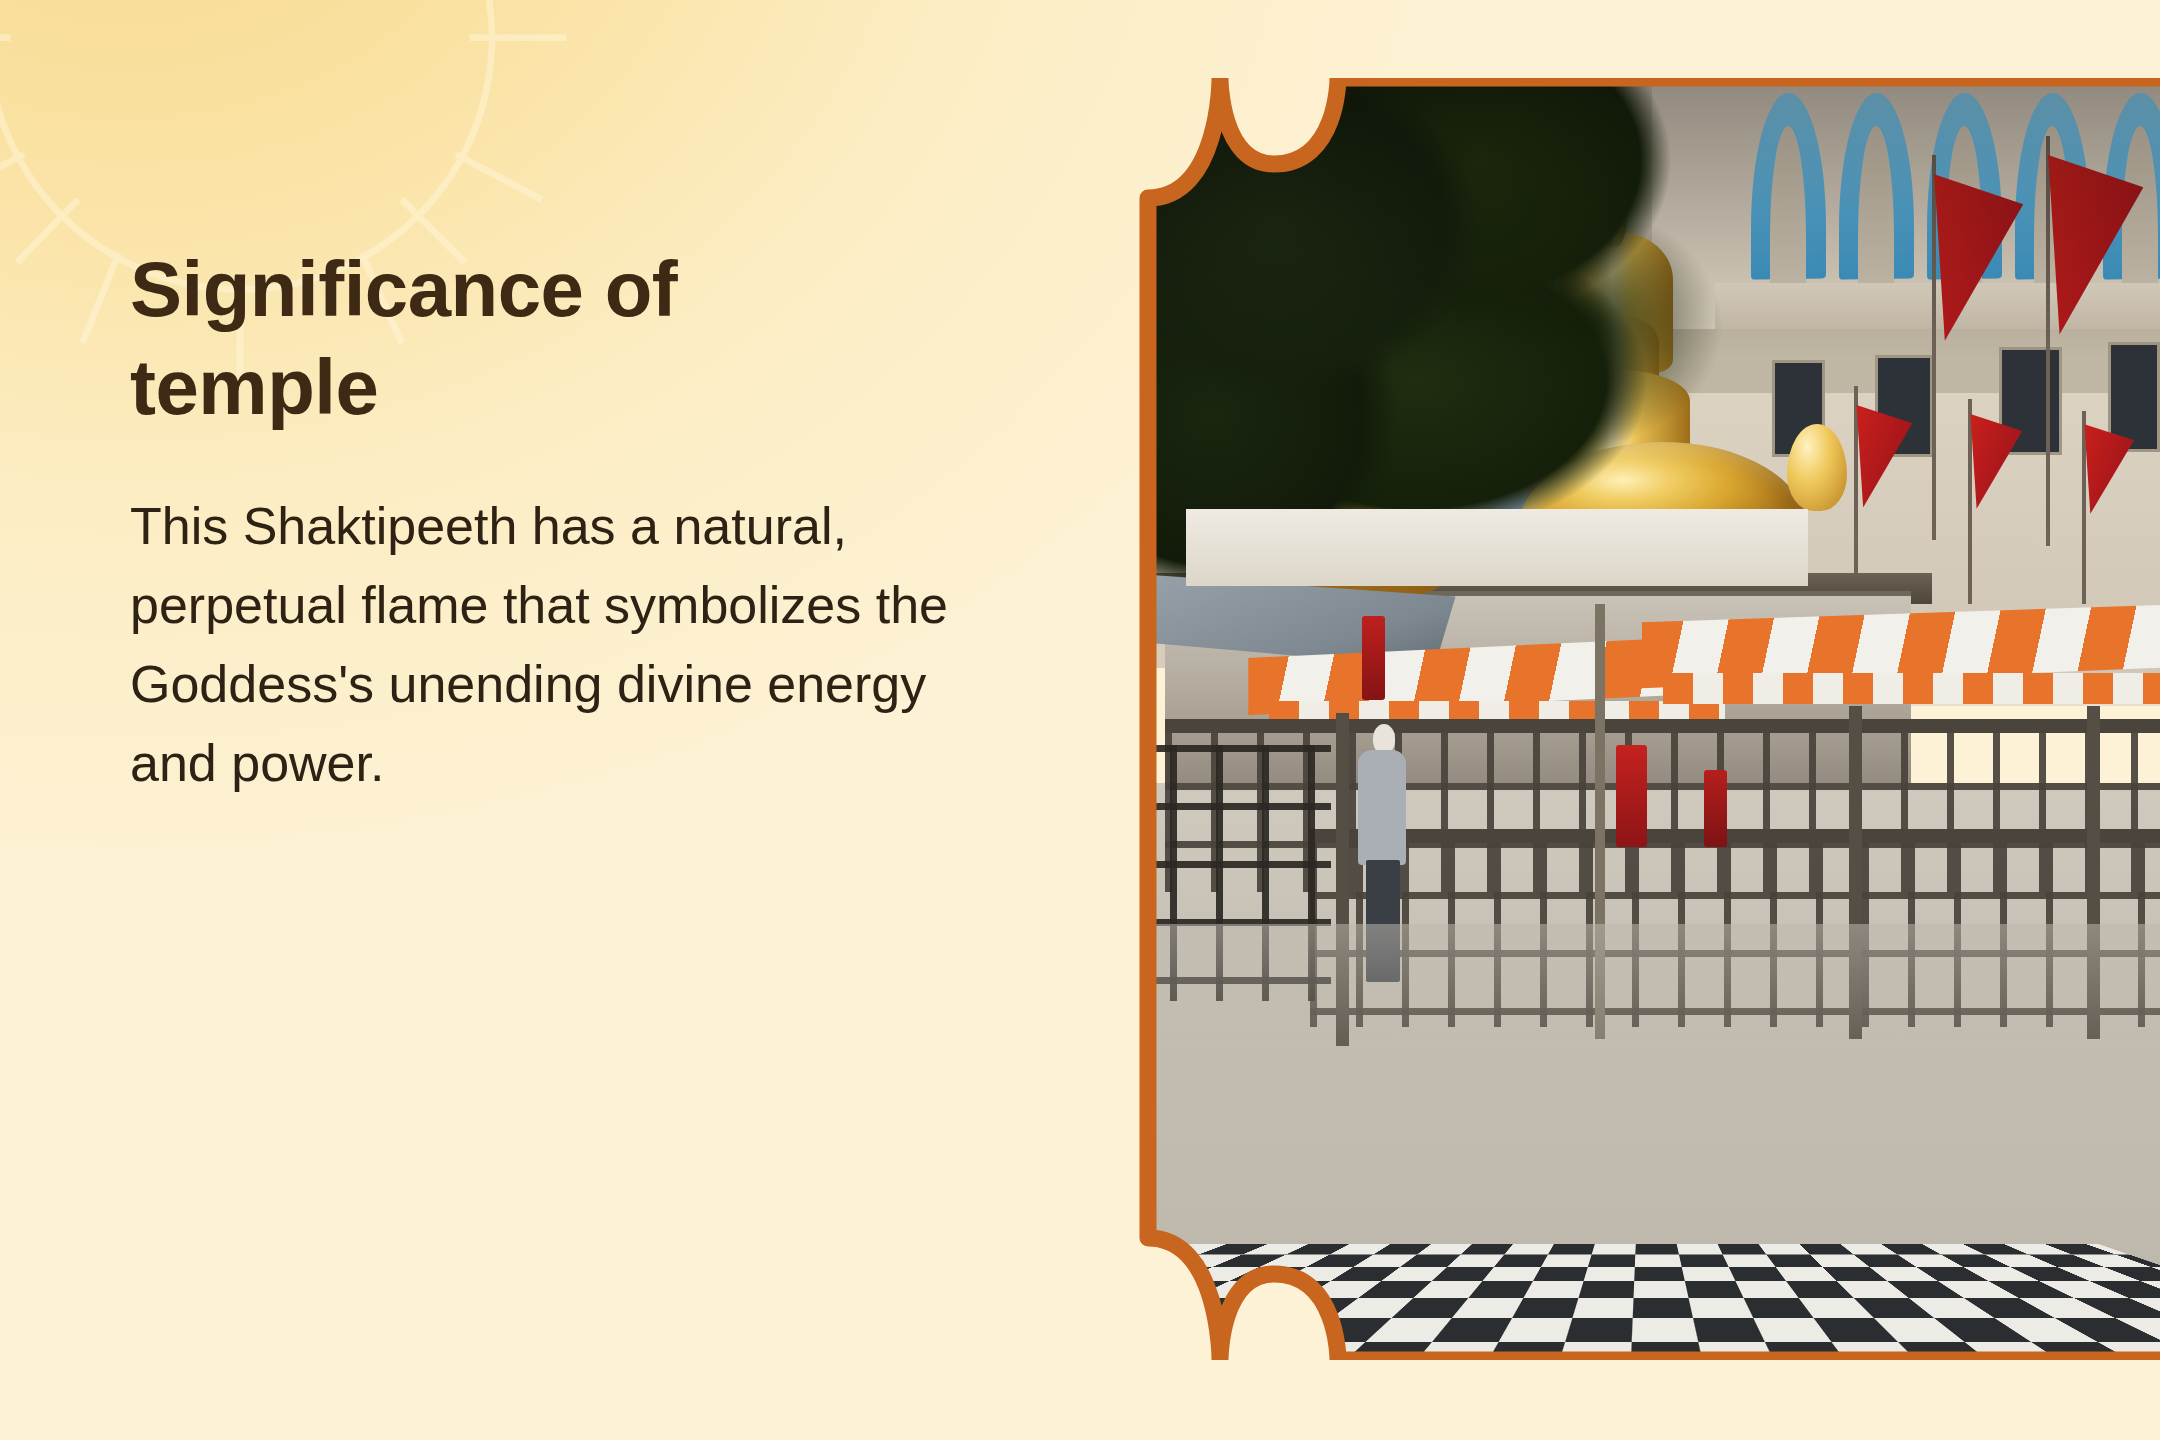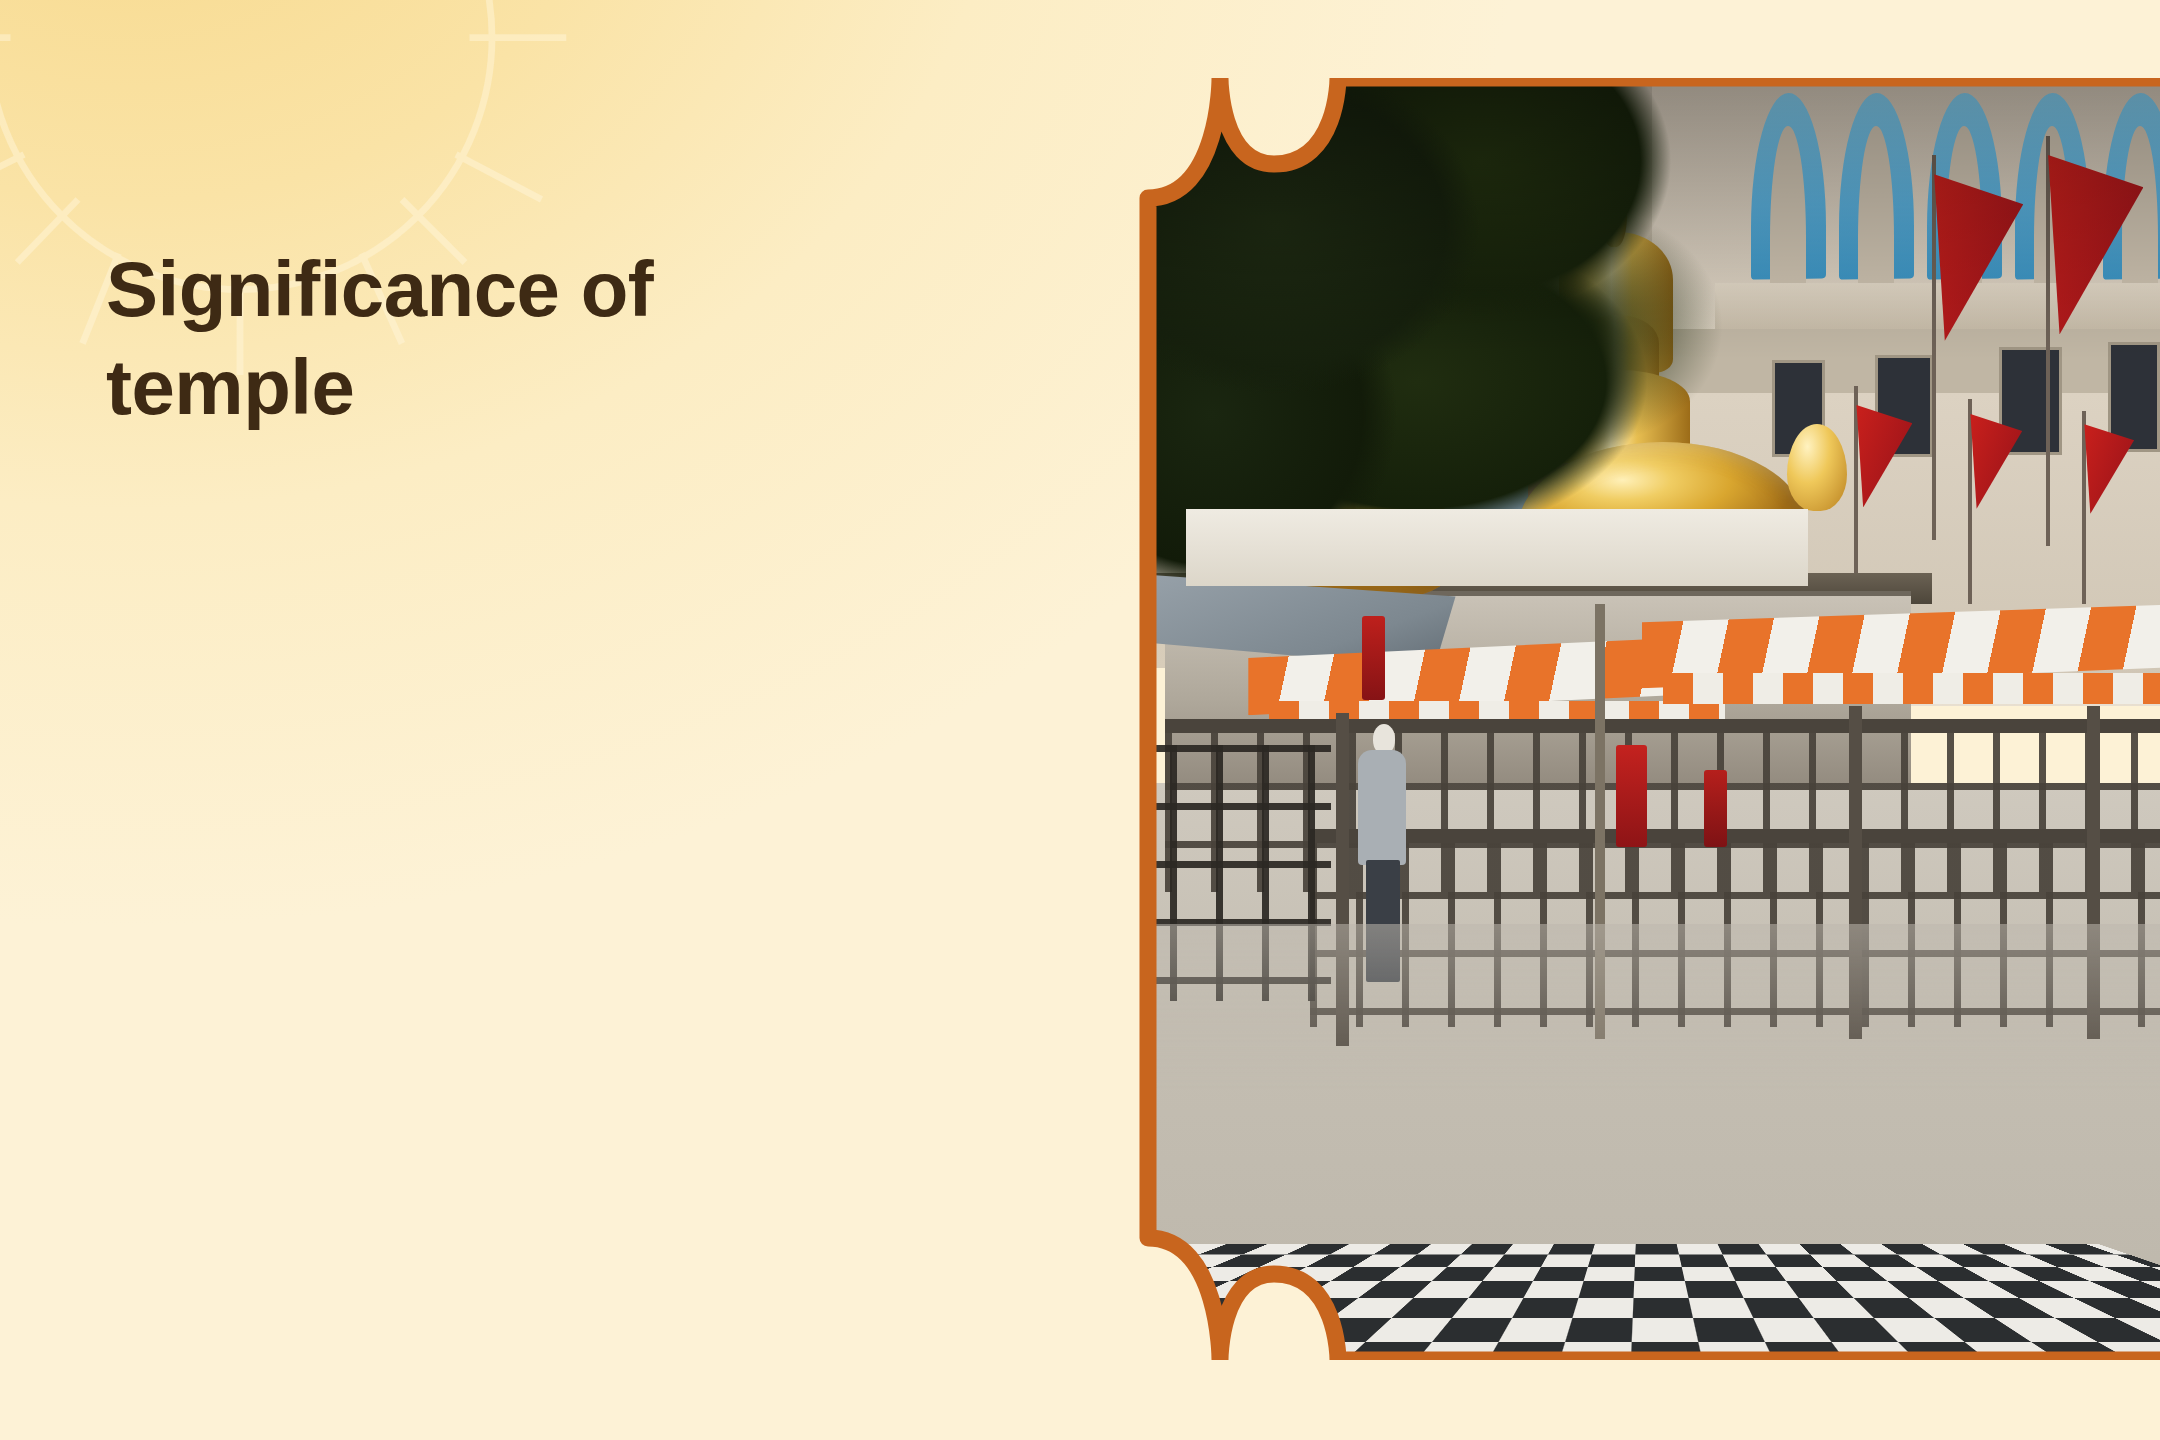--- a/index.html
+++ b/index.html
@@ -16,21 +16,21 @@
     background:
       radial-gradient(ellipse 1400px 1100px at 6% -12%, #F7D98C 0%, #FAE3A6 34%, #FCEDC4 62%, #FDF2D6 100%);
     overflow:hidden;
   }
   .sun-deco { position:absolute; left:-210px; top:-300px; width:900px; height:900px; opacity:.55; }
   .sun-deco svg { width:100%; height:100%; display:block; }
 
   
   .text-col {
     position:absolute;
-    left:106px; top:240px;
+    left:130px; top:240px;
     width:900px;
   }
   .headline {
     font-size:78px;
     font-weight:700;
     line-height:1.26;
     letter-spacing:-0.5px;
     color:#3E2A14;
     max-width:700px;
   }
@@ -178,20 +178,21 @@
         <path d="M130 18 L146 54 M254 246 L272 286"></path>
         <path d="M270 18 L254 54 M146 246 L130 286"></path>
         <path d="M68 80 L104 98 M296 202 L334 222"></path>
         <path d="M68 220 L104 202 M296 98 L334 80"></path>
       </g>
     </svg>
   </div>
 
   <div class="text-col">
     <h1 class="headline">Significance of temple</h1>
+    <p class="body-copy">This Shaktipeeth has a natural, perpetual flame that symbolizes the Goddess's unending divine energy and power.</p>
   </div>
 
   <div class="photo-frame">
     <svg viewBox="0 0 1036 1282" preserveAspectRatio="none" aria-hidden="true">
       <defs>
         <clipPath id="scallopClip">
           <path d="
             M 1036 0
             L 214 0
             C 214 0 214 86 150 86

